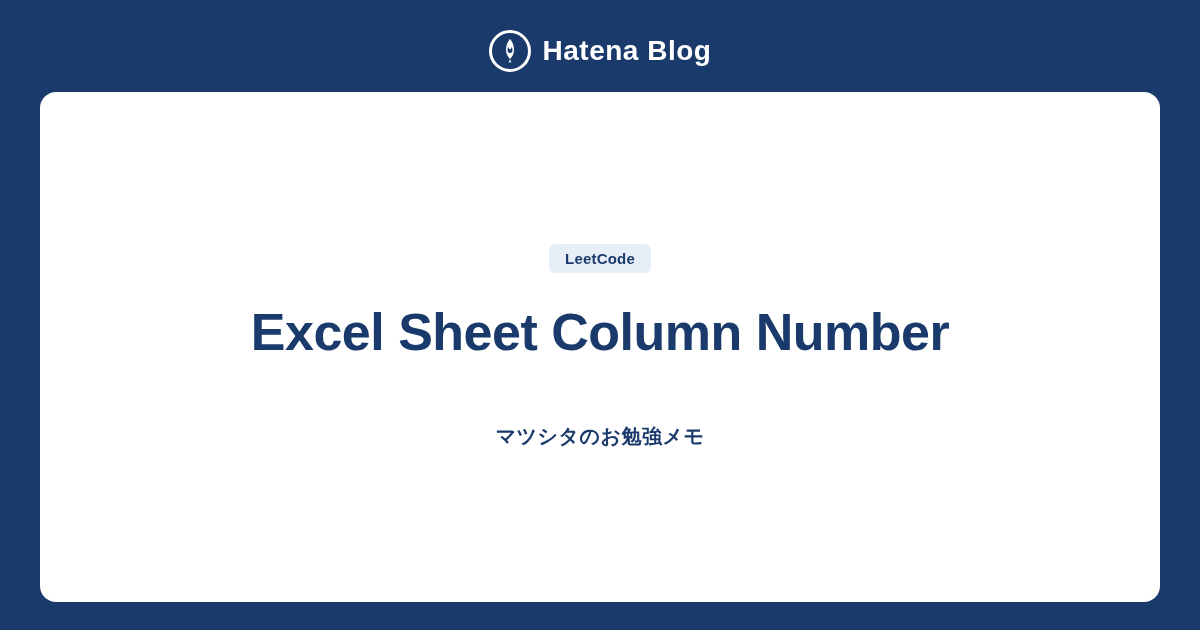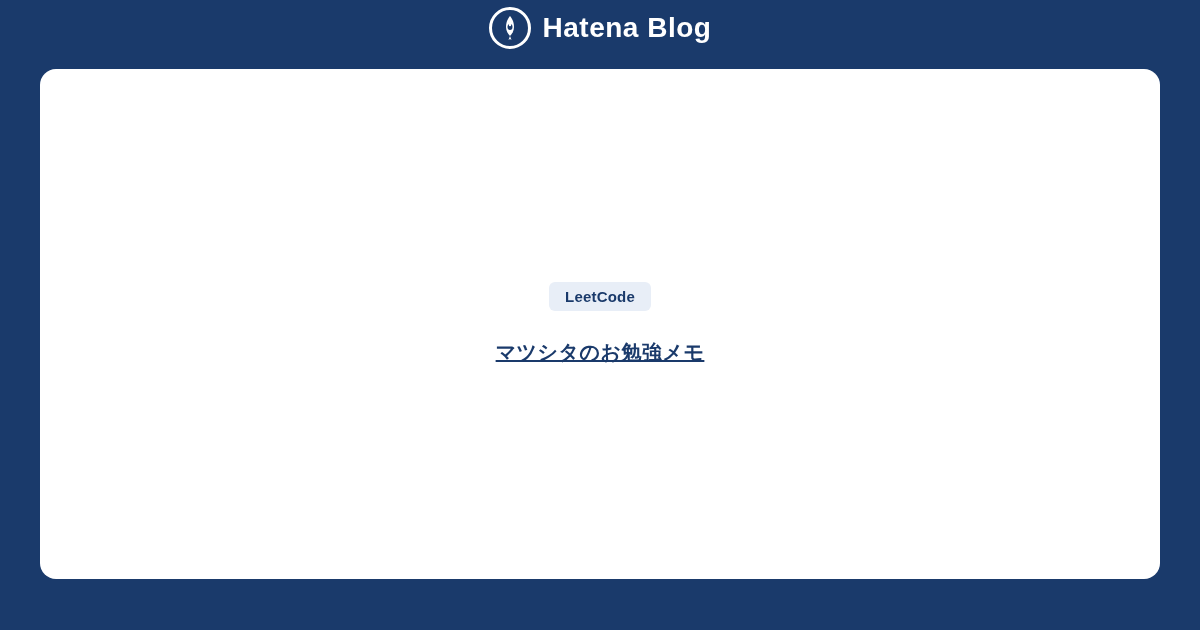--- a/index.html
+++ b/index.html
@@ -18,21 +18,21 @@
       justify-content: flex-start;
       font-family: 'Helvetica Neue', Arial, sans-serif;
       overflow: hidden;
     }
 
     .header {
       width: 100%;
       display: flex;
       align-items: center;
       justify-content: center;
-      padding: 7px 0 20px 0;
+      padding: 30px 0 20px 0;
       gap: 12px;
     }
 
     .hatena-logo {
       width: 42px;
       height: 42px;
       border-radius: 50%;
       border: 3px solid white;
       display: flex;
       align-items: center;
@@ -89,21 +89,20 @@
       margin-bottom: 60px;
       letter-spacing: -0.5px;
     }
 
     .author {
       color: #1a3a6b;
       font-size: 20px;
       font-weight: 600;
       text-align: center;
       letter-spacing: 0.5px;
-      text-decoration: underline;
     }
   </style>
 </head>
 <body>
 
 <div class="header">
   <div class="hatena-logo">
     <svg viewBox="0 0 22 28" fill="none" xmlns="http://www.w3.org/2000/svg">
 
       <path d="M11 2 C11 2, 7 6, 7 13 C7 17, 9 20, 11 22 C13 20, 15 17, 15 13 C15 6, 11 2, 11 2Z" fill="white"></path>
@@ -112,14 +111,15 @@
       <circle cx="11" cy="11" r="1.2" fill="white"></circle>
     </svg>
   </div>
   <span class="header-title">Hatena Blog</span>
 </div>
 
 <div class="card">
   <div class="tags">
     <span class="tag">LeetCode</span>
   </div>
+  <h1 class="main-title">Excel Sheet Column Number</h1>
   <p class="author">マツシタのお勉強メモ</p>
 </div>
 
 </body></html>

